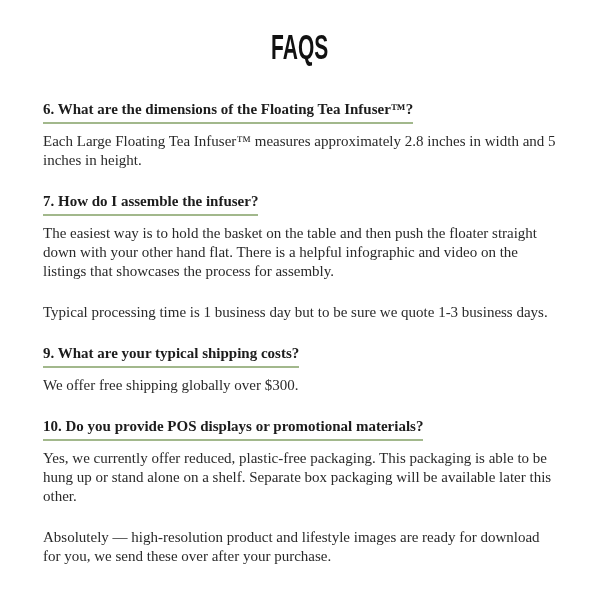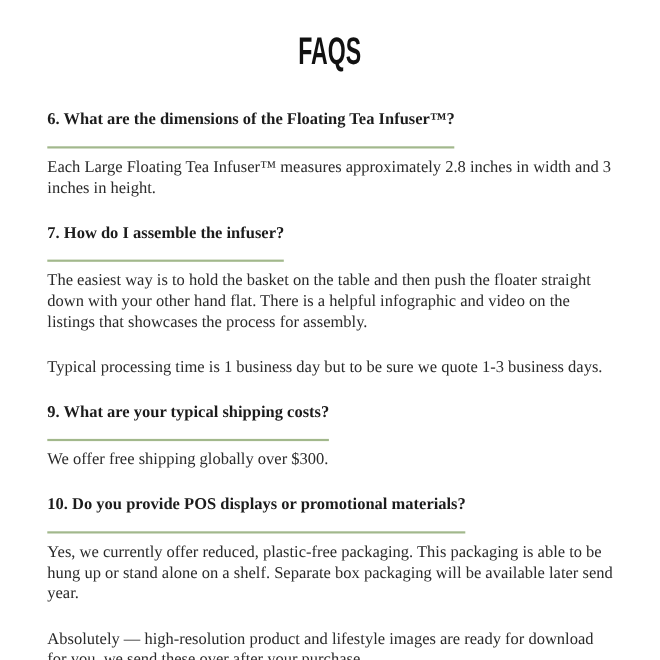--- a/index.html
+++ b/index.html
@@ -38,21 +38,21 @@
   }
   .faq-item {
     margin-bottom: 22px;
   }
   .question {
     font-size: 15px;
     font-weight: 700;
     line-height: 19px;
     color: var(--question-color, #1c1c1c);
     width: fit-content;
-    padding-bottom: 14px;
+    padding-bottom: 3px;
     border-bottom: 2px solid var(--accent, #a2b88c);
     margin: 0 0 8px 0;
     text-align: center;
   }
   .answer {
     font-size: 15px;
     line-height: 19px;
     color: var(--answer-color, #2a2a2a);
     margin: 0;
   }
@@ -61,39 +61,39 @@
 <body style="background: rgb(255, 255, 255);">
 
 <div class="page">
 
   <div class="title-wrap">
     <span class="title">FAQS</span>
   </div>
 
   <div class="faq-item">
     <h3 class="question">6. What are the dimensions of the Floating Tea Infuser™?</h3>
-    <p class="answer">Each Large Floating Tea Infuser™ measures approximately 2.8 inches in width and 3 inches in height.</p>
+    <p class="answer">Each Large Floating Tea Infuser™ measures approximately 2.8 inches in width and 5 inches in height.</p>
   </div>
 
   <div class="faq-item">
     <h3 class="question">7. How do I assemble the infuser?</h3>
     <p class="answer">The easiest way is to hold the basket on the table and then push the floater straight down with your other hand flat. There is a helpful infographic and video on the listings that showcases the process for assembly.</p>
   </div>
 
   <div class="faq-item">
     <p class="answer">Typical processing time is 1 business day but to be sure we quote 1-3 business days.</p>
   </div>
 
   <div class="faq-item">
     <h3 class="question">9. What are your typical shipping costs?</h3>
     <p class="answer">We offer free shipping globally over $300.</p>
   </div>
 
   <div class="faq-item">
     <h3 class="question">10. Do you provide POS displays or promotional materials?</h3>
-    <p class="answer">Yes, we currently offer reduced, plastic-free packaging. This packaging is able to be hung up or stand alone on a shelf. Separate box packaging will be available later send year.</p>
+    <p class="answer">Yes, we currently offer reduced, plastic-free packaging. This packaging is able to be hung up or stand alone on a shelf. Separate box packaging will be available later this other.</p>
   </div>
 
   <div class="faq-item">
     <p class="answer">Absolutely — high-resolution product and lifestyle images are ready for download for you, we send these over after your purchase.</p>
   </div>
 
 </div>
 
 </body></html>

